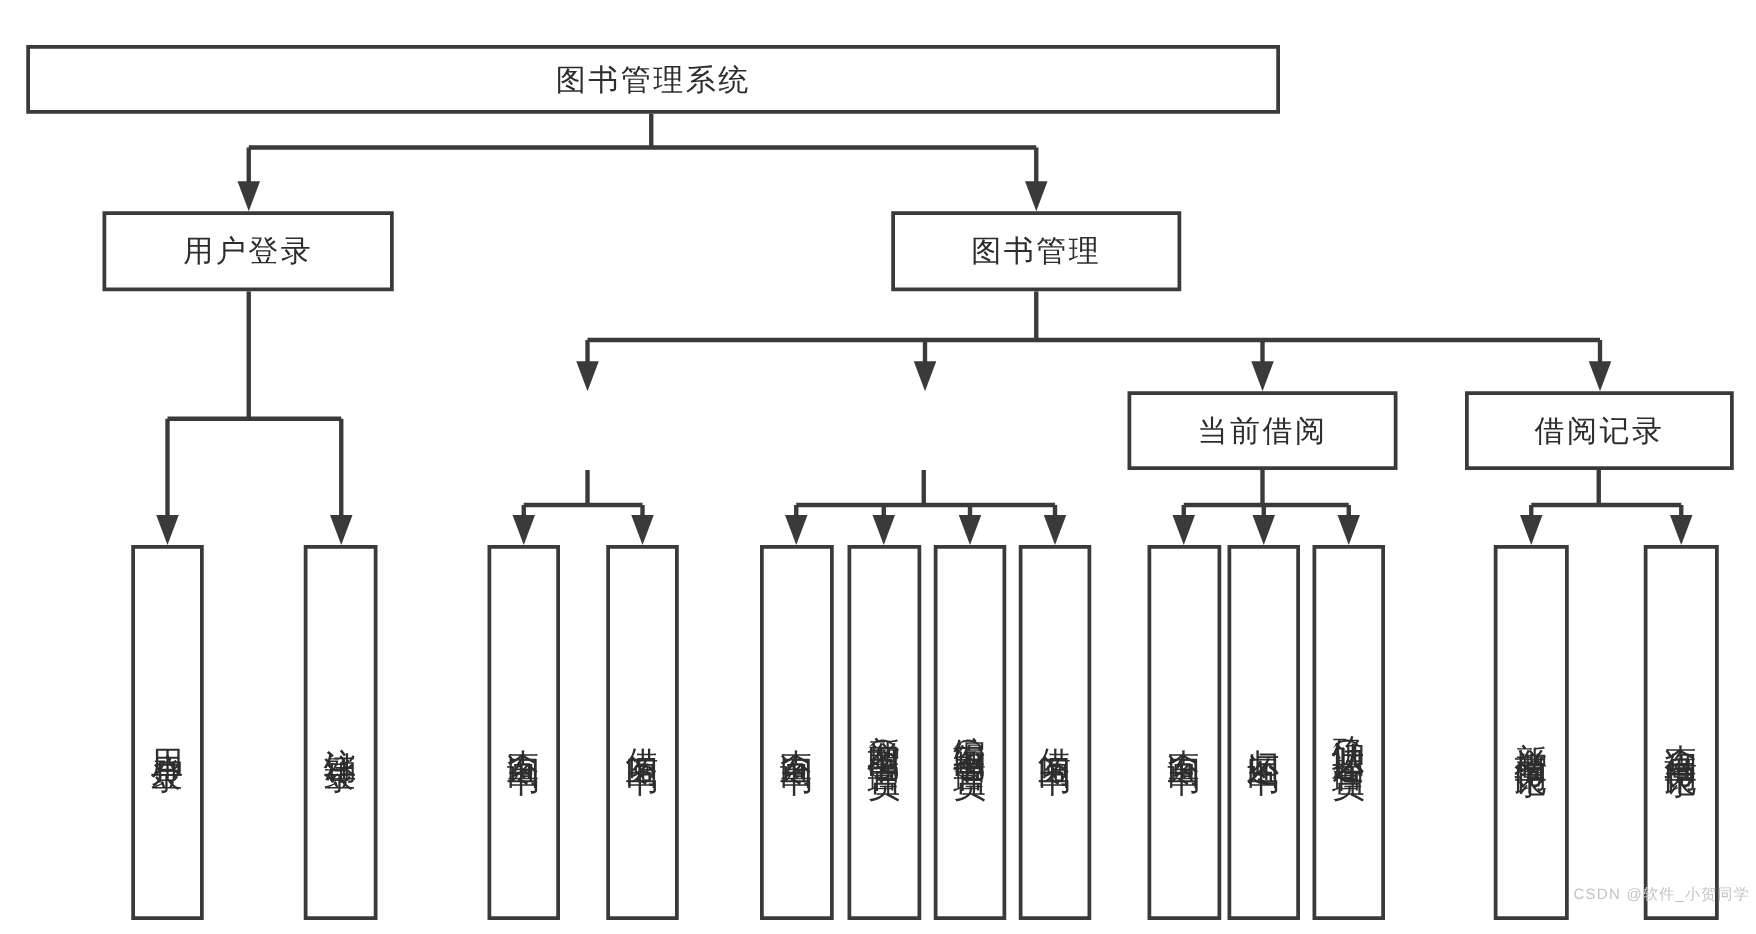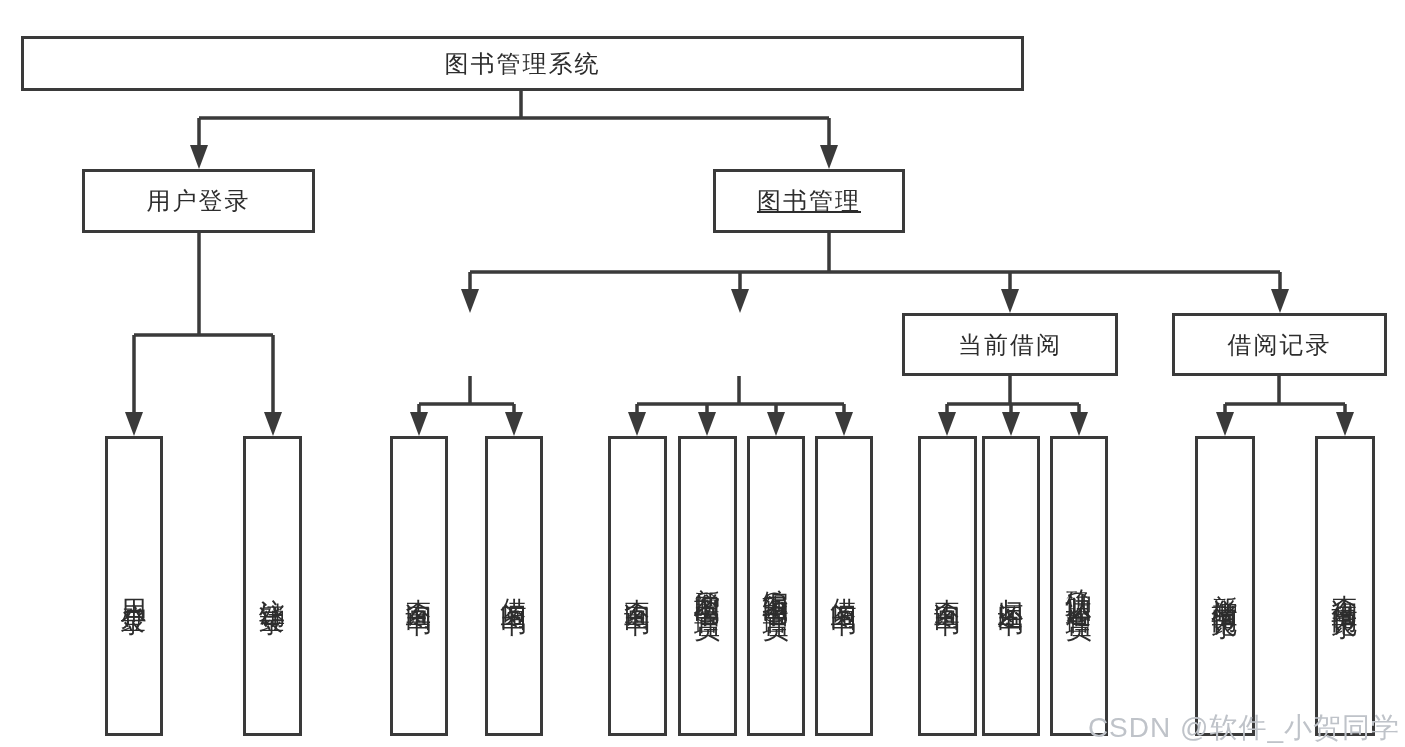--- a/index.html
+++ b/index.html
@@ -50,22 +50,22 @@
   .node.leaf {
     writing-mode: vertical-rl;
     text-orientation: mixed;
     font-size: 26px;
     letter-spacing: 4px;
     line-height: 1;
   }
   .watermark {
     position: absolute;
     right: 5px;
-    bottom: 0;
-    font-size: 28px;
+    bottom: 23px;
+    font-size: 12px;
     letter-spacing: 1px;
     color: var(--watermark);
     white-space: nowrap;
   }
 </style>
 </head>
 <body>
 
 <div class="canvas">
 
@@ -115,21 +115,21 @@
     <g>
       <path d="M1279 376 V404 M1225 404 H1345 M1225 404 V413 M1345 404 V413"></path>
       <polygon points="1216,412 1234,412 1225,436"></polygon>
       <polygon points="1336,412 1354,412 1345,436"></polygon>
     </g>
   </svg>
 
   <div class="node h" style="left:21px; top:13px; width:1003px; height:55px;margin-top:23px;">图书管理系统</div>
 
   <div class="node h" style="left:82px; top:169px; width:233px; height:64px;">用户登录</div>
-  <div class="node h" style="left:713px; top:169px; width:192px; height:64px;text-decoration:underline;">图书管理</div>
+  <div class="node h" style="left:713px; top:169px; width:232px; height:64px;">图书管理</div>
 
   <div class="node h" style="left:902px; top:313px; width:216px; height:63px;">当前借阅</div>
   <div class="node h" style="left:1172px; top:313px; width:215px; height:63px;">借阅记录</div>
 
   <div class="node leaf" style="left:105px; top:436px; width:58px; height:300px;">用户登录</div>
   <div class="node leaf" style="left:243px; top:436px; width:59px; height:300px;">注销登录</div>
 
   <div class="node leaf" style="left:390px; top:436px; width:58px; height:300px;">查询图书</div>
   <div class="node leaf" style="left:485px; top:436px; width:58px; height:300px;">借阅图书</div>
 

